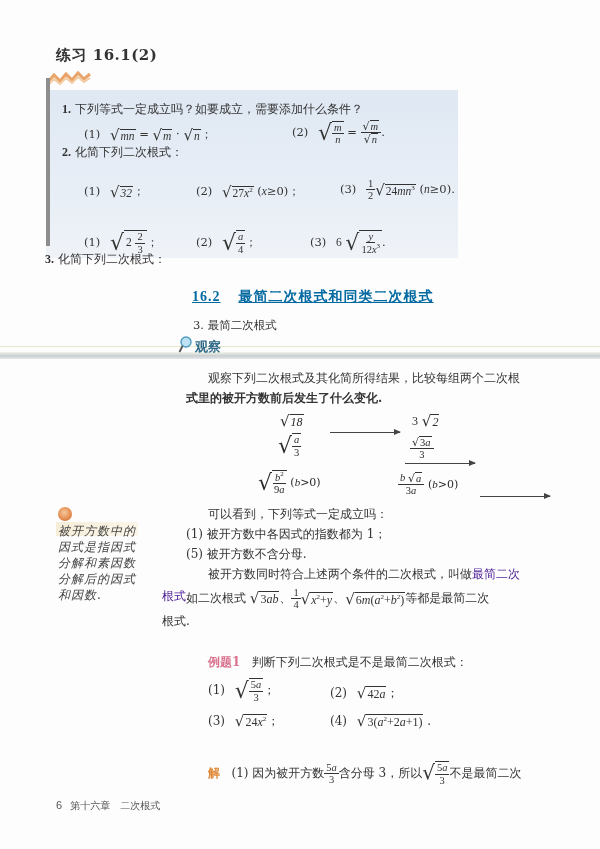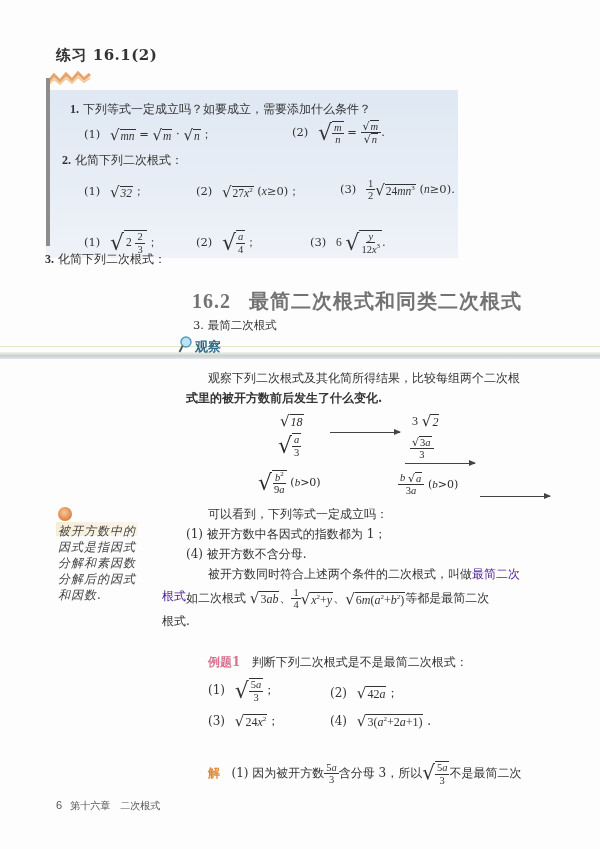--- a/index.html
+++ b/index.html
@@ -30,21 +30,21 @@
     .rad { display: inline-block; position: relative; vertical-align: middle; }
     .rad .sign { font-family: "DejaVu Serif", serif; font-size: 15px; }
     .rad .under { border-top: 1px solid #333; padding: 0 1px; font-family: "Liberation Serif", serif; font-style: italic; }
     .frac { display: inline-flex; flex-direction: column; align-items: center; vertical-align: middle; font-family: "Liberation Serif", serif; font-size: 10.5px; line-height: 1.05; }
     .frac .num { border-bottom: 1px solid #333; padding: 0 2px; }
     .frac .den { padding: 0 2px; }
     .rn { font-style: normal; }
     sup { font-size: 7px; }
 
     
-    .sec-title { left: 192px; top: 288px; font-size: 20px; color: #737373; font-weight: bold; letter-spacing: 1px; }
+    .sec-title { left: 192px; top: 288px; font-size: 14px; color: #0369a1; font-weight: bold; letter-spacing: 1px; text-decoration: underline; }
     .sec-title .num { font-family: "Liberation Serif", serif; margin-right: 18px; }
     .sub-title { left: 193px; top: 318px; font-size: 11.5px; color: #333; }
 
     .observe-band {
       left: 0; top: 352px; width: 600px; height: 7px;
       background: linear-gradient(180deg, #f1f4ea 0%, #c9cfd1 55%, #e6e8ea 100%);
     }
     .observe-band-top { left: 0; top: 346px; width: 600px; height: 1px; background: #e5e8c8; }
     .observe-label { left: 178px; top: 338px; font-size: 13px; font-weight: bold; color: #2f6a88; }
     .magnifier { left: 178px; top: 336px; width: 16px; height: 18px; }
@@ -76,41 +76,41 @@
 
 <svg class="abs zigzag" viewBox="0 0 48 16">
   <polyline points="2,12 8,5 14,11 20,4 26,10 32,3 38,9 44,4" fill="none" stroke="#e9a46a" stroke-width="3"></polyline>
   <polyline points="2,15 8,9 14,14 20,8 26,13 32,7 38,12 44,8" fill="none" stroke="#f3cba2" stroke-width="2"></polyline>
 </svg>
 
 <div class="abs practice-box"></div>
 <div class="abs practice-bar"></div>
 
 
-<div class="abs q" style="left:70px; top:101px;">
+<div class="abs q" style="left:62px; top:101px;">
   <b>1.</b><span>下列等式一定成立吗？如要成立，需要添加什么条件？</span>
 </div>
 <div class="abs item" style="left:84px; top:126px;">
   <span class="lbl">(1)</span>
   <span class="rad"><span class="sign">√</span><span class="under">mn</span></span> = <span class="rad"><span class="sign">√</span><span class="under">m</span></span> · <span class="rad"><span class="sign">√</span><span class="under">n</span></span>；
 </div>
 <div class="abs item" style="left:292px; top:120px;">
   <span class="lbl">(2)</span>
   <span class="rad"><span class="sign" style="font-size:22px;">√</span></span><span class="frac" style="border-top:1px solid #333;">
       <span class="num it">m</span>
       <span class="den it">n</span>
     </span>
   = <span class="frac">
       <span class="num"><span class="rad"><span class="sign" style="font-size:11px;">√</span><span class="under">m</span></span></span>
       <span class="den"><span class="rad"><span class="sign" style="font-size:11px;">√</span><span class="under">n</span></span></span>
     </span>.
 </div>
 
 
-<div class="abs q" style="left:62px; top:152px;">
+<div class="abs q" style="left:62px; top:144px;">
   <b>2.</b><span>化简下列二次根式：</span>
 </div>
 <div class="abs item" style="left:84px; top:183px;">
   <span class="lbl">(1)</span>
   <span class="rad"><span class="sign">√</span><span class="under rn">32</span></span>；
 </div>
 <div class="abs item" style="left:196px; top:183px;">
   <span class="lbl">(2)</span>
   <span class="rad"><span class="sign">√</span><span class="under"><span class="rn">27</span>x<sup class="rn">2</sup></span></span> (<span class="it">x</span>≥0)；
 </div>
@@ -205,21 +205,21 @@
 </div>
 
 
 <div class="abs note-icon"></div>
 <div class="abs margin-note-bg"></div>
 <div class="abs margin-note">被开方数中的因式是指因式分解和素因数分解后的因式和因数.</div>
 
 
 <div class="abs para" style="left:208px; top:502px;">可以看到，下列等式一定成立吗：</div>
 <div class="abs para" style="left:186px; top:522px;">(1) 被开方数中各因式的指数都为 1；</div>
-<div class="abs para" style="left:186px; top:542px;">(4) 被开方数不含分母.</div>
+<div class="abs para" style="left:186px; top:542px;">(5) 被开方数不含分母.</div>
 <div class="abs para" style="left:208px; top:562px;">
   <span>被开方数同时符合上述两个条件的二次根式，叫做</span><span class="pink">最简二次</span>
 </div>
 <div class="abs para" style="left:162px; top:584px;">
   <span class="pink">根式</span><span>.</span>
 </div>
 
 <div class="abs para" style="left:186px; top:585px;">
   <span>如二次根式</span>
   <span class="rad"><span class="sign">√</span><span class="under"><span class="rn">3</span>ab</span></span>、<span class="frac">

